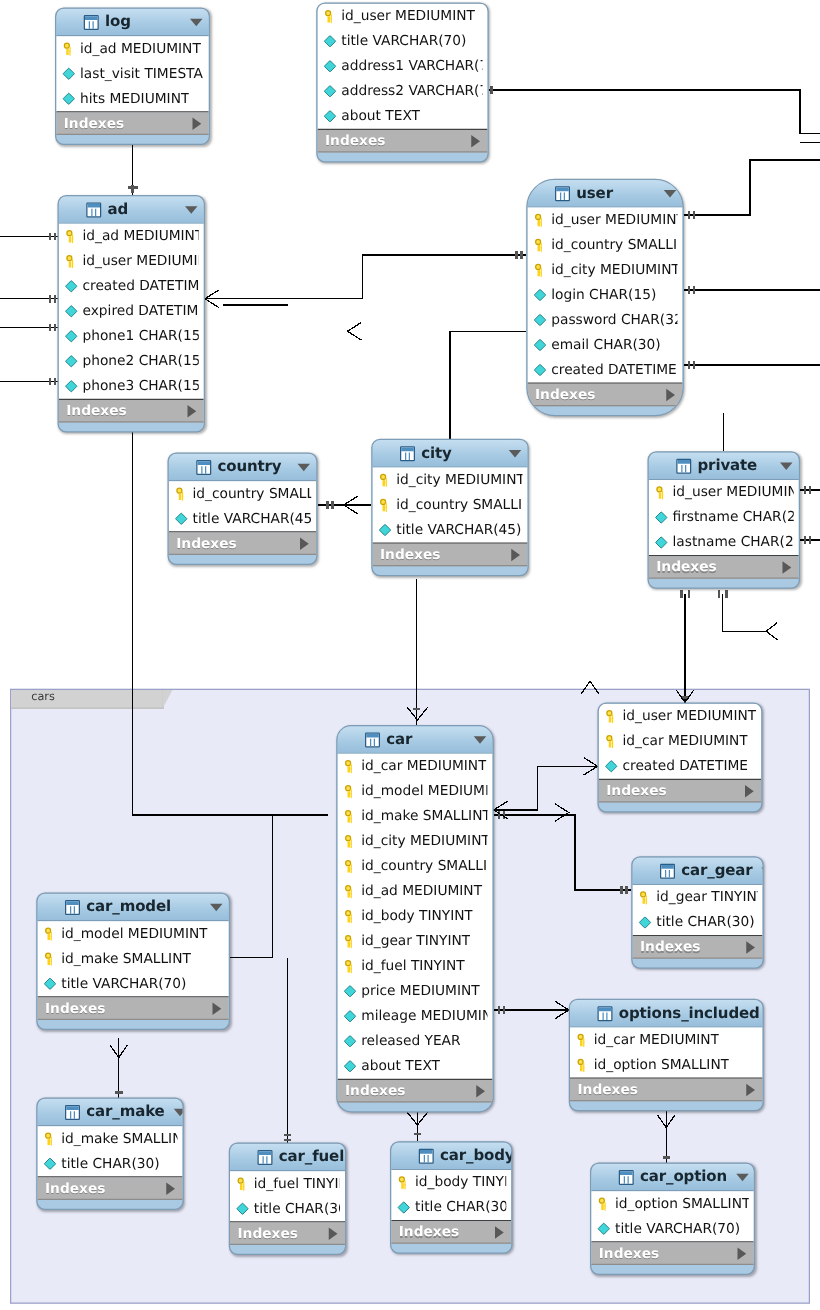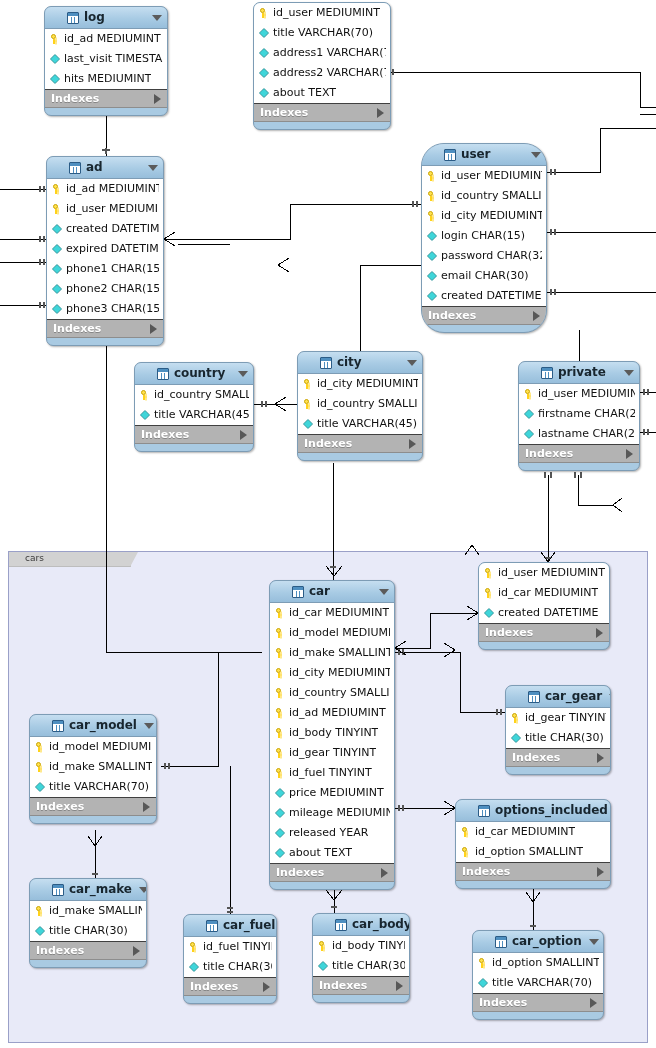--- a/index.html
+++ b/index.html
@@ -456,21 +456,21 @@
           <div class="col">
             <span class="dia"></span>
             <span class="nm">lastname CHAR(20)</span>
           </div>
         </div>
         <div class="idx">
           <span class="lab">Indexes</span>
           <span class="tri"></span>
         </div>
       </div>
-      <div class="tbl" style="left: 269px; top: 580px; width: 126px;">
+      <div class="tbl" style="left: 269px; top: 580px; width: 126px; border-radius: 12px;">
         <div class="tbl-hd">
           <span class="tbl-ico"></span>
           <span class="tbl-title">car</span>
           <span class="caret"></span>
         </div>
         <div class="cols">
           <div class="col">
             <span class="key"></span>
             <span class="nm">id_car MEDIUMINT</span>
           </div>
@@ -562,21 +562,21 @@
           <div class="col">
             <span class="dia"></span>
             <span class="nm">title CHAR(30)</span>
           </div>
         </div>
         <div class="idx">
           <span class="lab">Indexes</span>
           <span class="tri"></span>
         </div>
       </div>
-      <div class="tbl" style="left: 29px; top: 714px; width: 128px;">
+      <div class="tbl" style="left: 29px; top: 714px; width: 155px;">
         <div class="tbl-hd">
           <span class="tbl-ico"></span>
           <span class="tbl-title">car_model</span>
           <span class="caret"></span>
         </div>
         <div class="cols">
           <div class="col">
             <span class="key"></span>
             <span class="nm">id_model MEDIUMINT</span>
           </div>

